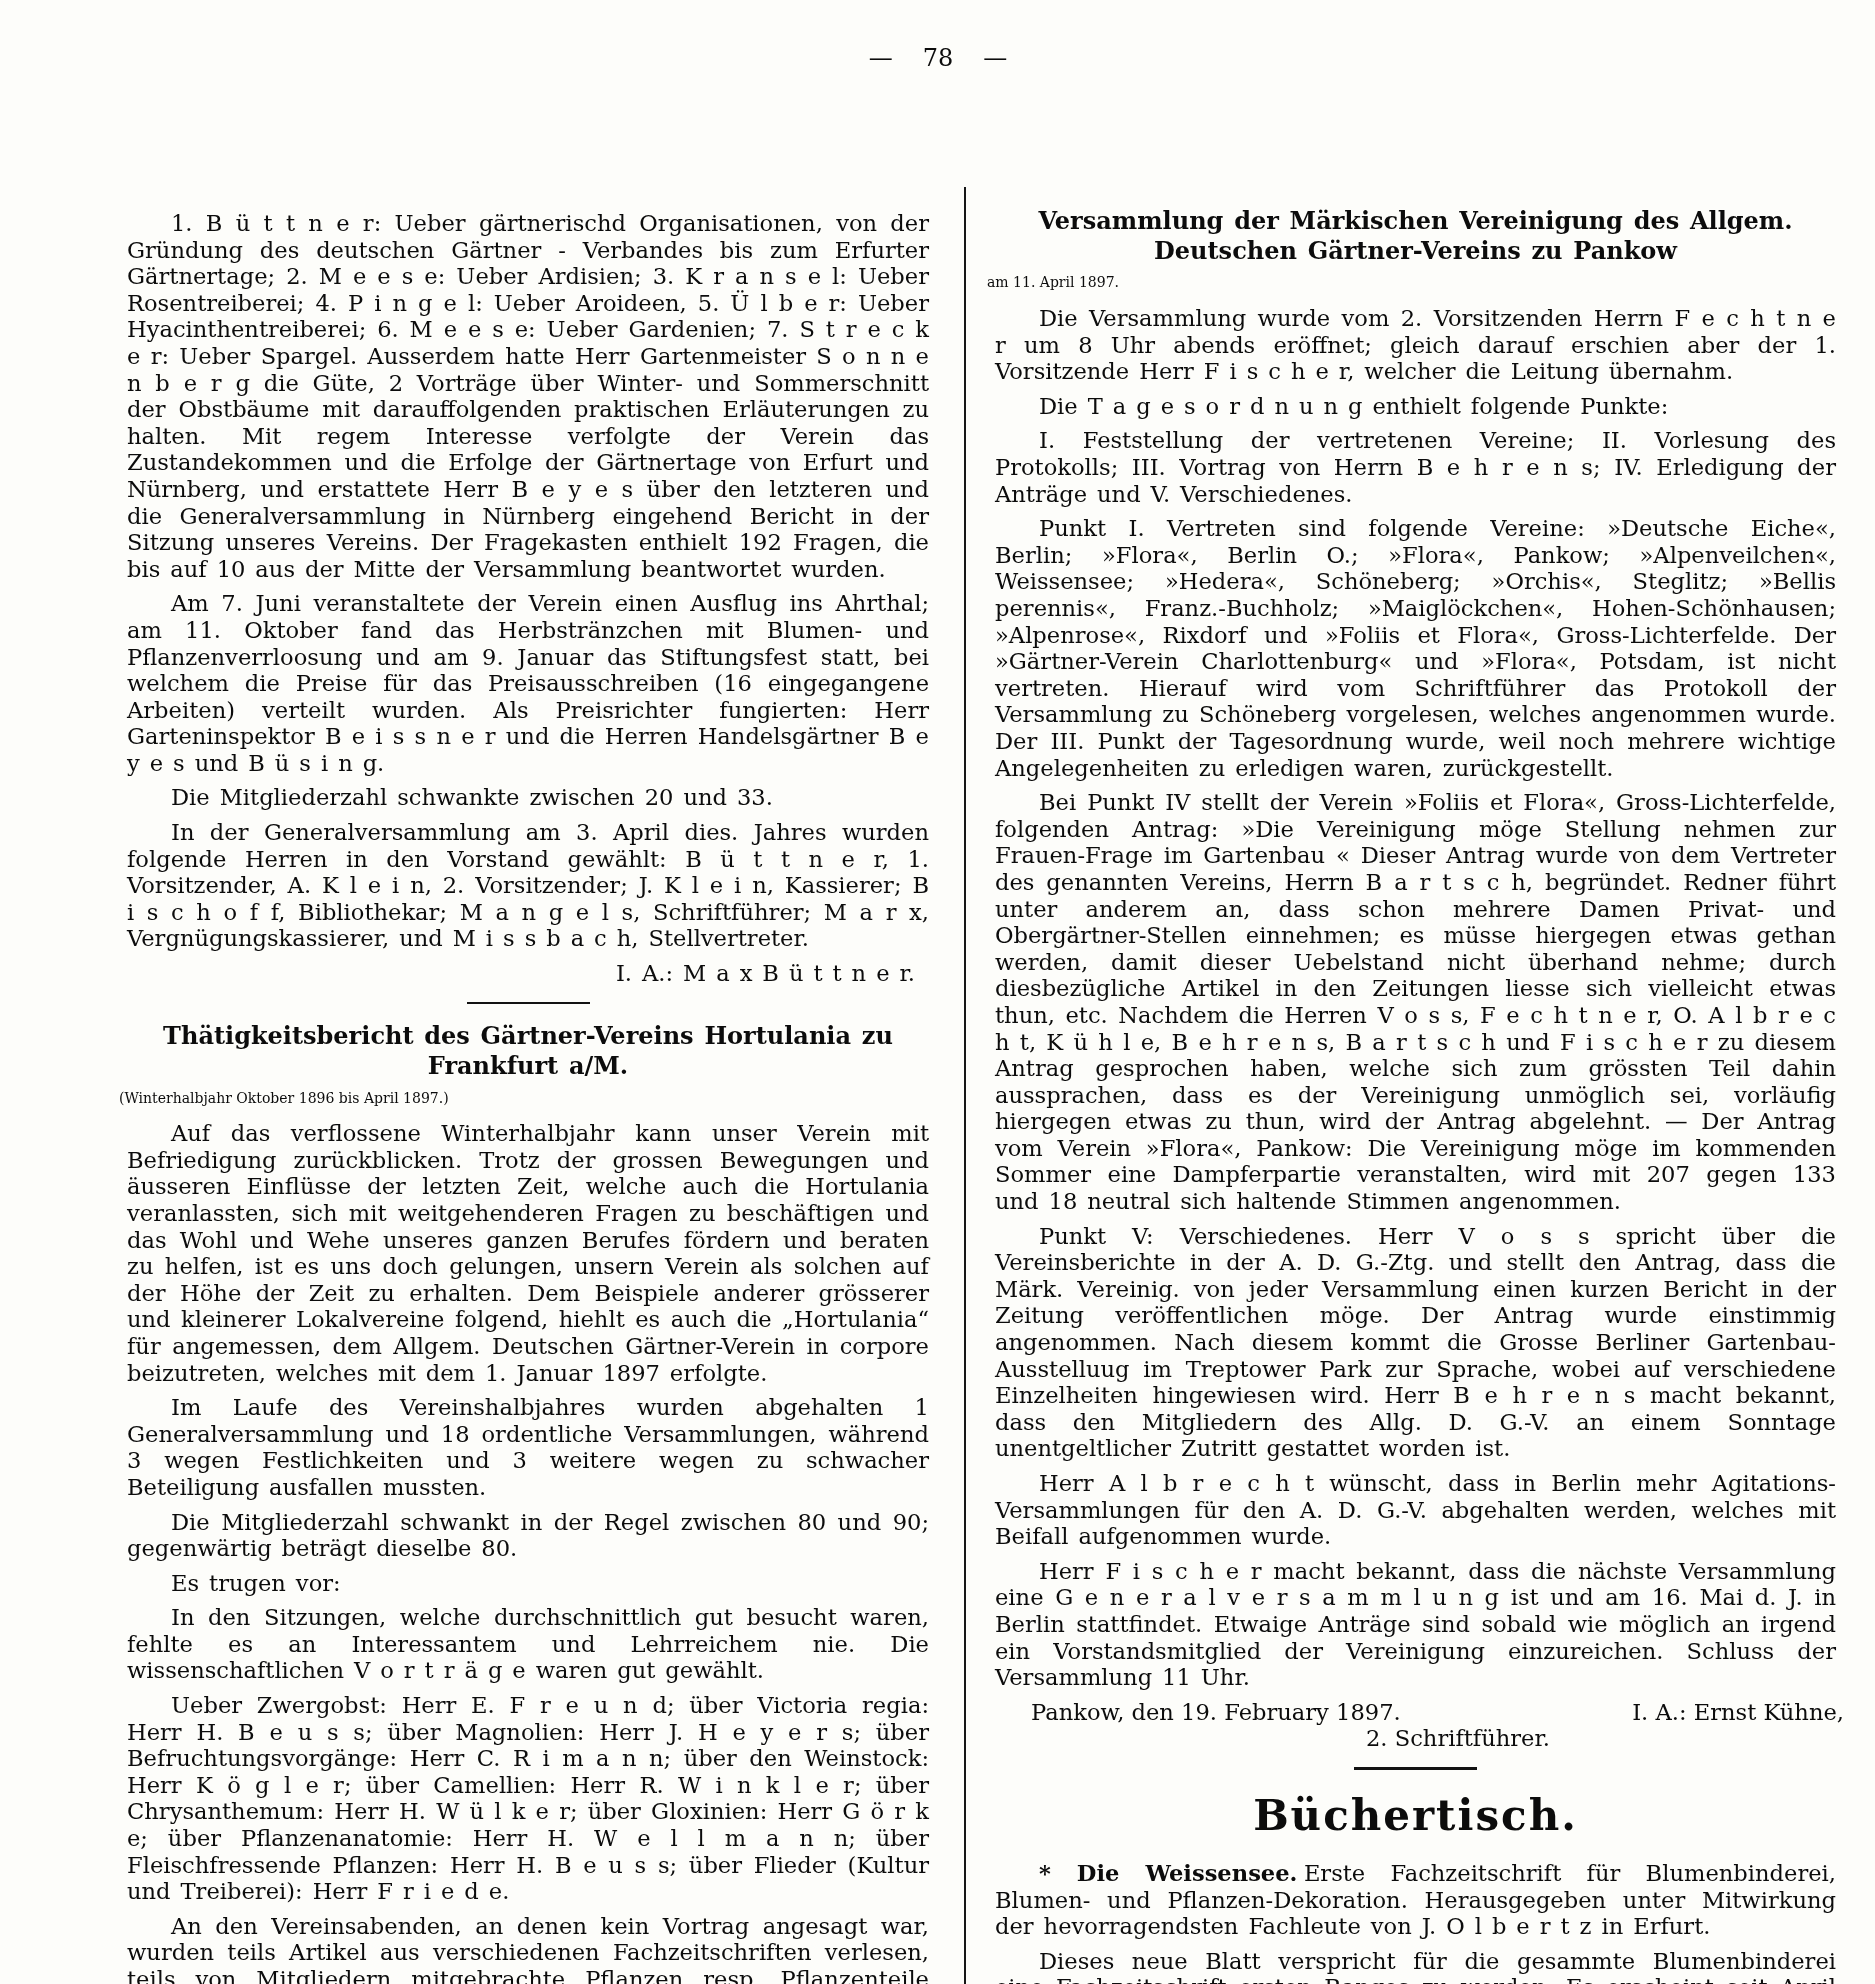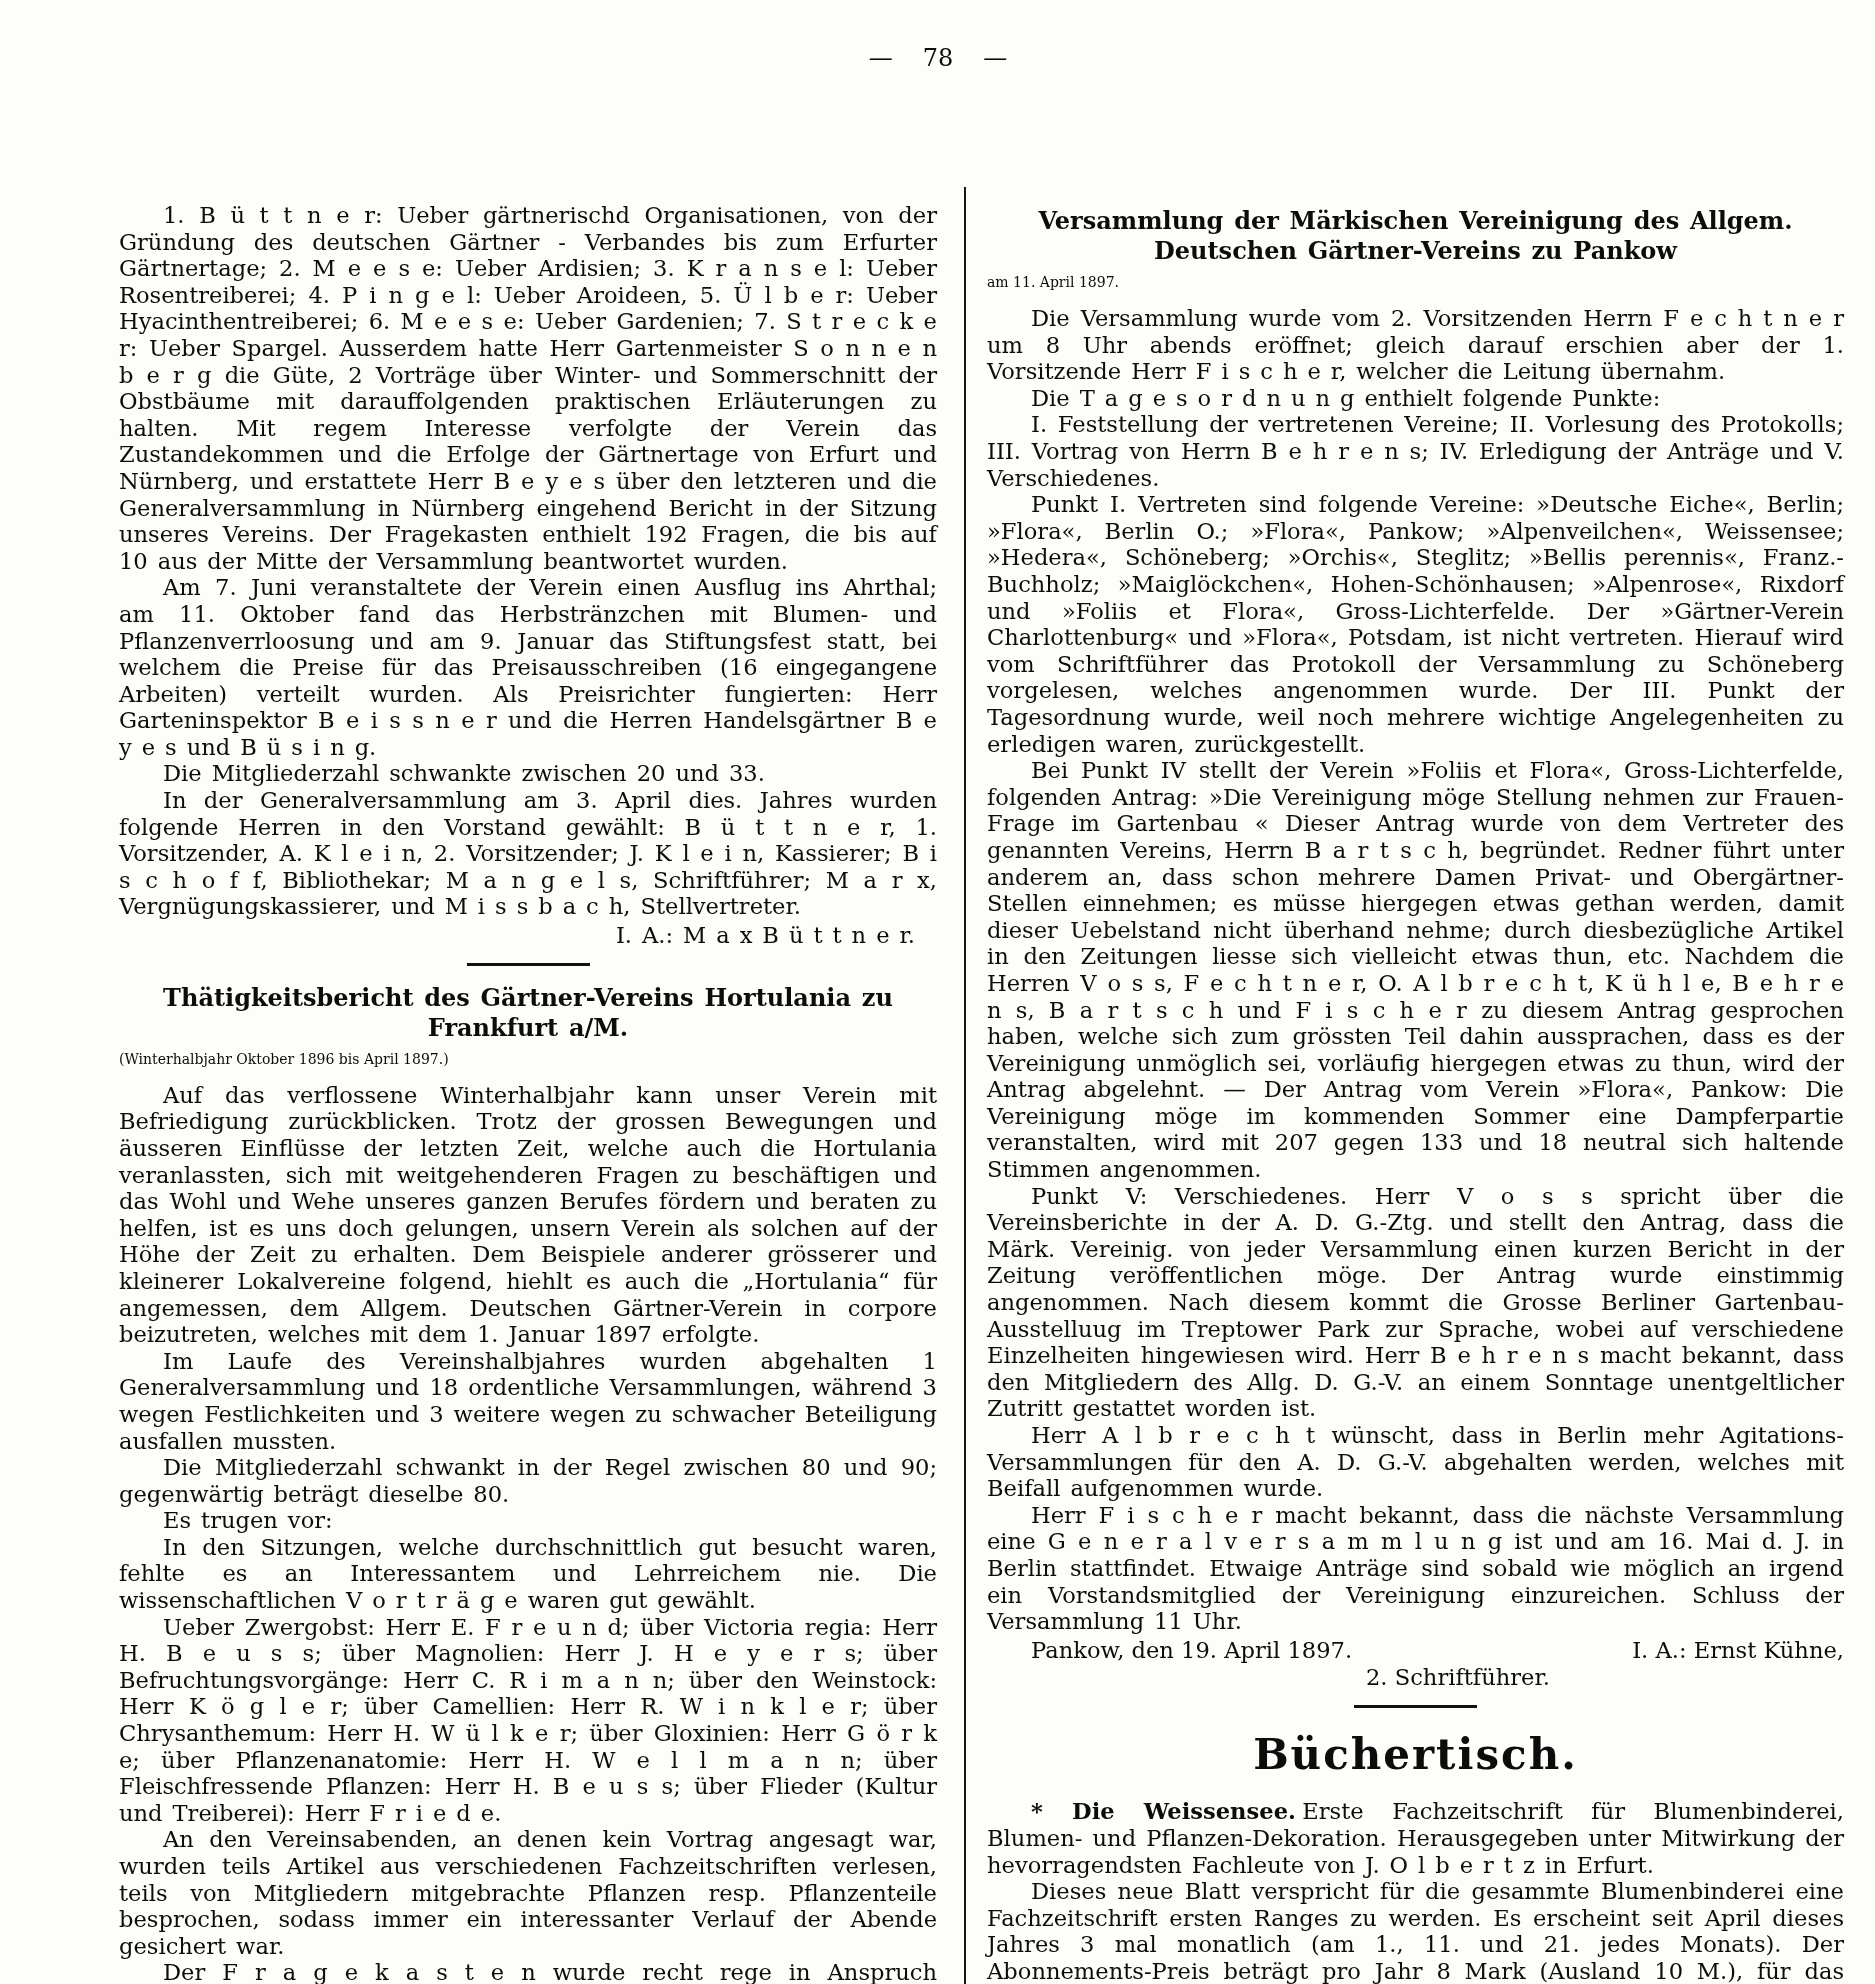--- a/index.html
+++ b/index.html
@@ -14,21 +14,21 @@
   }
   .page-header .dash{margin:0 30px;}
   .col{position:absolute;top:202px;}
   .col-left{left:119px;width:818px;}
   .col-right{left:987px;width:857px;}
   .vrule{
     position:absolute;left:964px;top:187px;width:2px;height:2394px;
     background:#161616;
   }
   p.b{
-    font-size:22.6px;line-height:26.6px;margin:0;
+    font-size:22.6px;line-height:26.6px;margin:8px;
     text-align:justify;text-indent:44px;word-spacing:2.8px;
   }
   .sig-right{
     font-size:22.6px;line-height:26.6px;margin:1.6px 0 0;
     text-align:right;padding-right:22px;word-spacing:2.8px;
   }
   .rule{
     width:123px;height:2.8px;background:#121212;margin:15px auto 16.7px;
   }
   .sec-title{
@@ -100,21 +100,21 @@
     <p class="sec-sub">am 11. April 1897.</p>
     <p class="b">Die Versammlung wurde vom 2. Vorsitzenden Herrn F e c h t n e r um 8 Uhr abends eröffnet; gleich darauf erschien aber der 1. Vorsitzende Herr F i s c h e r, welcher die Leitung übernahm.</p>
     <p class="b">Die T a g e s o r d n u n g enthielt folgende Punkte:</p>
     <p class="b">I. Feststellung der vertretenen Vereine; II. Vorlesung des Protokolls; III. Vortrag von Herrn B e h r e n s; IV. Erledigung der Anträge und V. Verschiedenes.</p>
     <p class="b">Punkt I.  Vertreten sind folgende Vereine: »Deutsche Eiche«, Berlin; »Flora«, Berlin O.; »Flora«, Pankow; »Alpenveilchen«, Weissensee; »Hedera«, Schöneberg; »Orchis«, Steglitz; »Bellis perennis«, Franz.-Buchholz; »Maiglöckchen«, Hohen-Schönhausen; »Alpenrose«, Rixdorf und »Foliis et Flora«, Gross-Lichterfelde.  Der »Gärtner-Verein Charlottenburg« und »Flora«, Potsdam, ist nicht vertreten.  Hierauf wird vom Schriftführer das Protokoll der Versammlung zu Schöneberg vorgelesen, welches angenommen wurde.  Der III. Punkt der Tagesordnung wurde, weil noch mehrere wichtige Angelegenheiten zu erledigen waren, zurückgestellt.</p>
     <p class="b">Bei Punkt IV stellt der Verein »Foliis et Flora«, Gross-Lichterfelde, folgenden Antrag: »Die Vereinigung möge Stellung nehmen zur Frauen-Frage im Gartenbau «  Dieser Antrag wurde von dem Vertreter des genannten Vereins, Herrn B a r t s c h, begründet.  Redner führt unter anderem an, dass schon mehrere Damen Privat- und Obergärtner-Stellen einnehmen; es müsse hiergegen etwas gethan werden, damit dieser Uebelstand nicht überhand nehme; durch diesbezügliche Artikel in den Zeitungen liesse sich vielleicht etwas thun, etc.  Nachdem die Herren V o s s, F e c h t n e r, O. A l b r e c h t, K ü h l e, B e h r e n s, B a r t s c h und F i s c h e r zu diesem Antrag gesprochen haben, welche sich zum grössten Teil dahin aussprachen, dass es der Vereinigung unmöglich sei, vorläufig hiergegen etwas zu thun, wird der Antrag abgelehnt. — Der Antrag vom Verein »Flora«, Pankow: Die Vereinigung möge im kommenden Sommer eine Dampferpartie veranstalten, wird mit 207 gegen 133 und 18 neutral sich haltende Stimmen angenommen.</p>
     <p class="b">Punkt V: Verschiedenes.  Herr V o s s spricht über die Vereinsberichte in der A. D. G.-Ztg. und stellt den Antrag, dass die Märk. Vereinig. von jeder Versammlung einen kurzen Bericht in der Zeitung veröffentlichen möge.  Der Antrag wurde einstimmig angenommen.  Nach diesem kommt die Grosse Berliner Gartenbau-Ausstelluug im Treptower Park zur Sprache, wobei auf verschiedene Einzelheiten hingewiesen wird.  Herr B e h r e n s macht bekannt, dass den Mitgliedern des Allg. D. G.-V. an einem Sonntage unentgeltlicher Zutritt gestattet worden ist.</p>
     <p class="b">Herr A l b r e c h t wünscht, dass in Berlin mehr Agitations-Versammlungen für den A. D. G.-V. abgehalten werden, welches mit Beifall aufgenommen wurde.</p>
     <p class="b">Herr F i s c h e r macht bekannt, dass die nächste Versammlung eine G e n e r a l v e r s a m m l u n g ist und am 16. Mai d. J. in Berlin stattfindet.  Etwaige Anträge sind sobald wie möglich an irgend ein Vorstandsmitglied der Vereinigung einzureichen.  Schluss der Versammlung 11 Uhr.</p>
     <div class="sig-row">
-      <span>Pankow, den 19. April 1897.</span>
+      <span>Pankow, den 19. February 1897.</span>
       <span>I. A.: Ernst Kühne,</span>
     </div>
     <p class="sig-sub">2. Schriftführer.</p>
   </section>
 
   <div class="rule"></div>
 
   <section>
     <h1 class="buch-title">Büchertisch.</h1>
     <p class="b">

